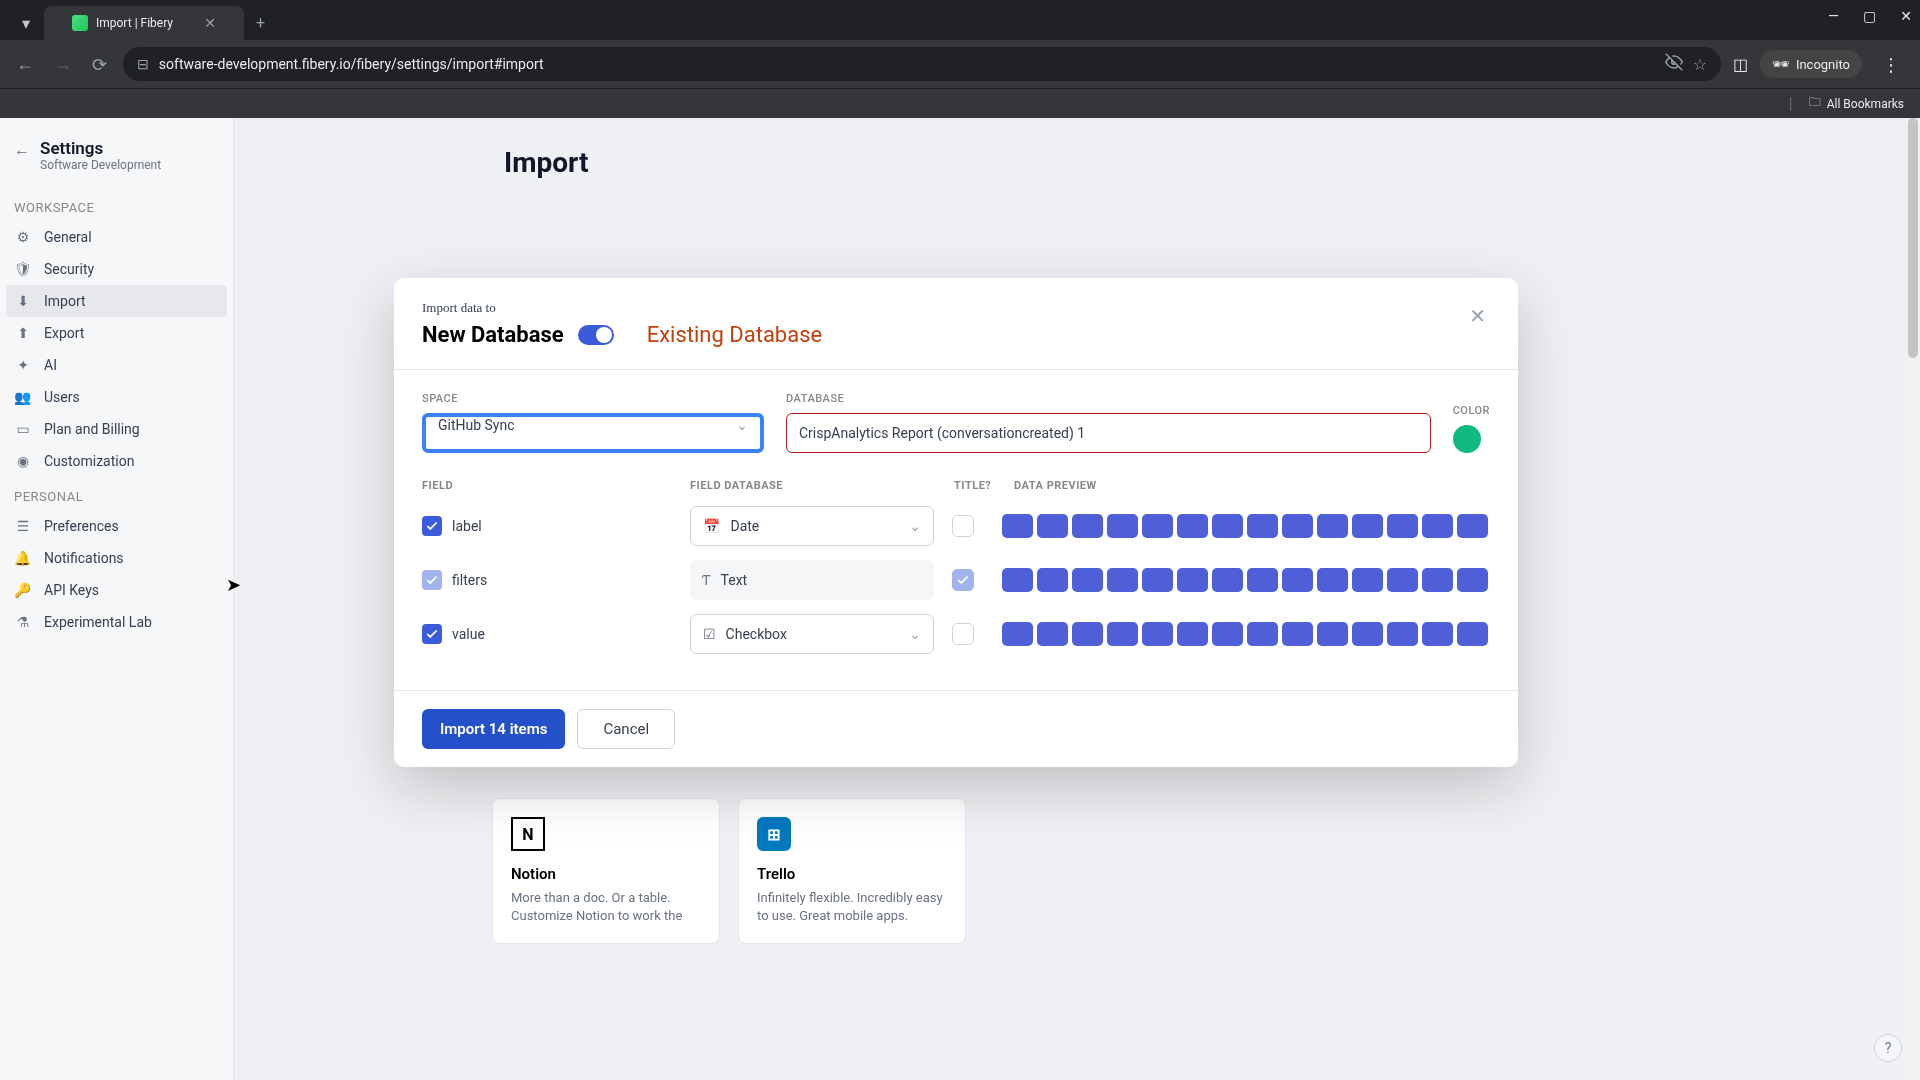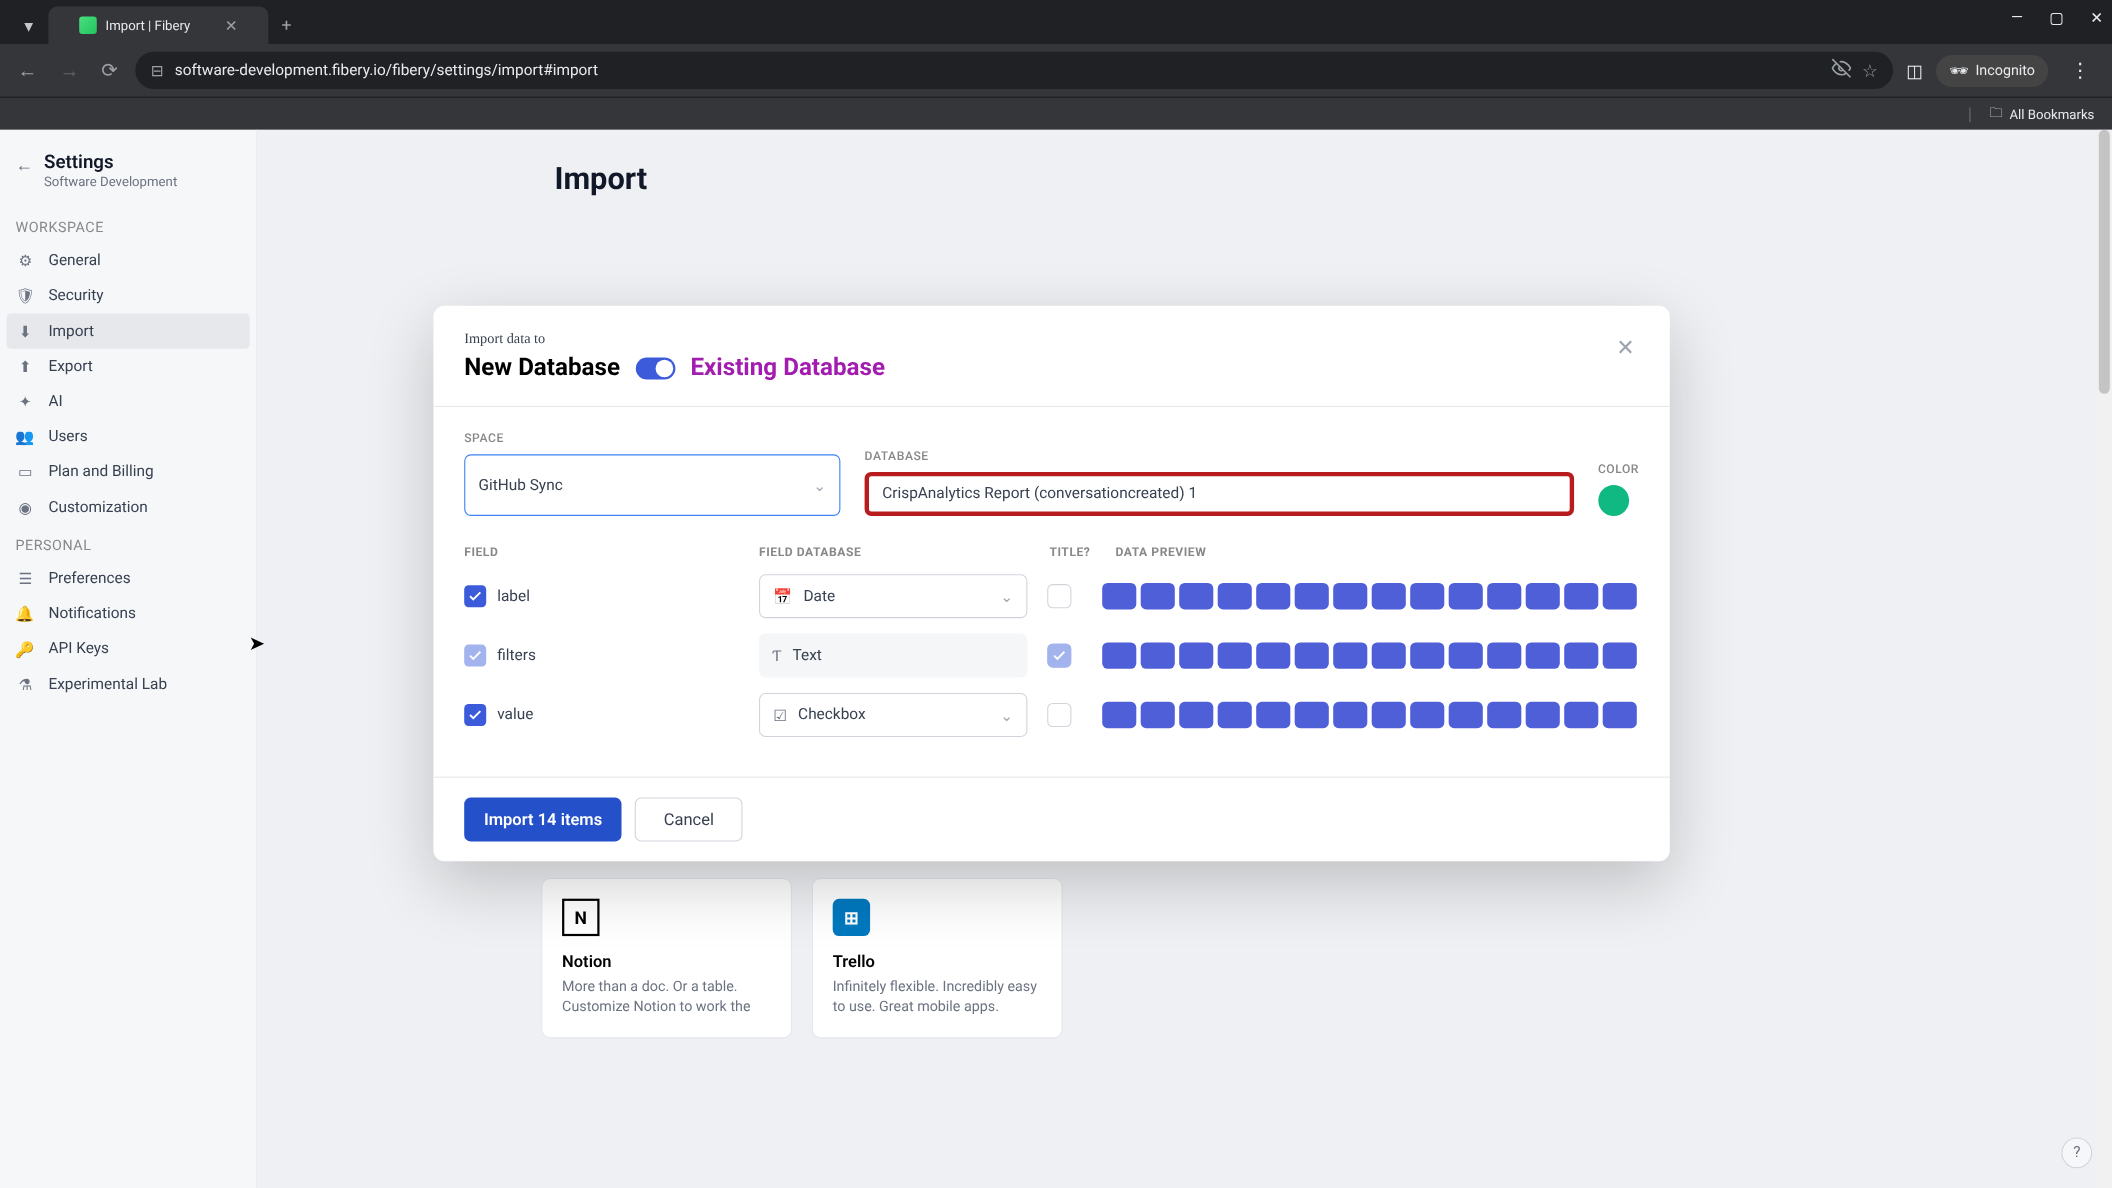--- a/index.html
+++ b/index.html
@@ -55,32 +55,32 @@
 .card-desc { font-size: 13px; color: #6b7280; line-height: 1.4; }
 .cards-row2 { position: absolute; top: 680px; left: 258px; display: flex; gap: 18px; }
 
 
 .modal { position: absolute; top: 160px; left: 160px; width: 1124px; background: #fff; border-radius: 10px; box-shadow: 0 20px 60px rgba(0,0,0,0.2); }
 .modal-body { padding: 22px 28px; }
 .modal-header { display: flex; justify-content: space-between; align-items: flex-start; }
 .import-to-label { font-size: 13px; color: #374151; margin-bottom: 6px; font-weight: 500; font-family: Liberation Serif, serif; }
 .db-toggle-row { display: flex; align-items: center; gap: 14px; }
 .db-option { font-size: 22px; font-weight: 700; }
-.db-option.muted { color: #a21caf; font-weight: 700; }
+.db-option.muted { color: #c2410c; font-weight: 400; margin-left: 19px; }
 .toggle { width: 36px; height: 20px; background: #3b5bdb; border-radius: 10px; position: relative; cursor: pointer; }
 .toggle-knob { position: absolute; right: 2px; top: 2px; width: 16px; height: 16px; background: #fff; border-radius: 50%; }
 .close-x { color: #9ca3af; font-size: 20px; cursor: pointer; padding: 4px; }
 .modal-divider { height: 1px; background: #e5e7eb; margin: 22px -28px 22px -28px; }
 
 .form-row { display: flex; gap: 22px; align-items: flex-end; }
 .form-col { display: flex; flex-direction: column; gap: 8px; }
 .form-label-sm { font-size: 11px; letter-spacing: 0.5px; color: #888; font-weight: 500; }
-.select-box { height: 56px; border: 1px solid #3b82f6; border-radius: 6px; display: flex; align-items: center; padding: 0 12px; font-size: 14px; color: #374151; cursor: pointer; justify-content: space-between; background: #fff; }
+.select-box { height: 40px; border: 4px solid #3b82f6; border-radius: 6px; display: flex; padding: 0 12px; font-size: 14px; color: #374151; cursor: pointer; justify-content: space-between; background: #fff; }
 .select-box .chev { color: #9ca3af; }
-.text-input { height: 40px; border: 4px solid #b91c1c; border-radius: 6px; padding: 0 12px; font-size: 14px; color: #374151; background: #fff; }
+.text-input { height: 40px; border: 1px solid #b91c1c; border-radius: 6px; padding: 0 12px; font-size: 14px; color: #374151; background: #fff; }
 .color-dot { width: 28px; height: 28px; border-radius: 50%; background: #10b981; cursor: pointer; }
 
 .fields-section { margin-top: 26px; }
 .fields-header { display: flex; font-size: 11px; letter-spacing: 0.5px; color: #888; font-weight: 700; margin-bottom: 14px; }
 .col-field { width: 268px; }
 .col-fdb { width: 264px; }
 .col-title { width: 60px; }
 .col-preview { flex: 1; }
 .field-row { display: flex; align-items: center; margin-bottom: 14px; }
 .chk { width: 20px; height: 20px; border-radius: 4px; display: flex; align-items: center; justify-content: center; cursor: pointer; margin-right: 10px; }

